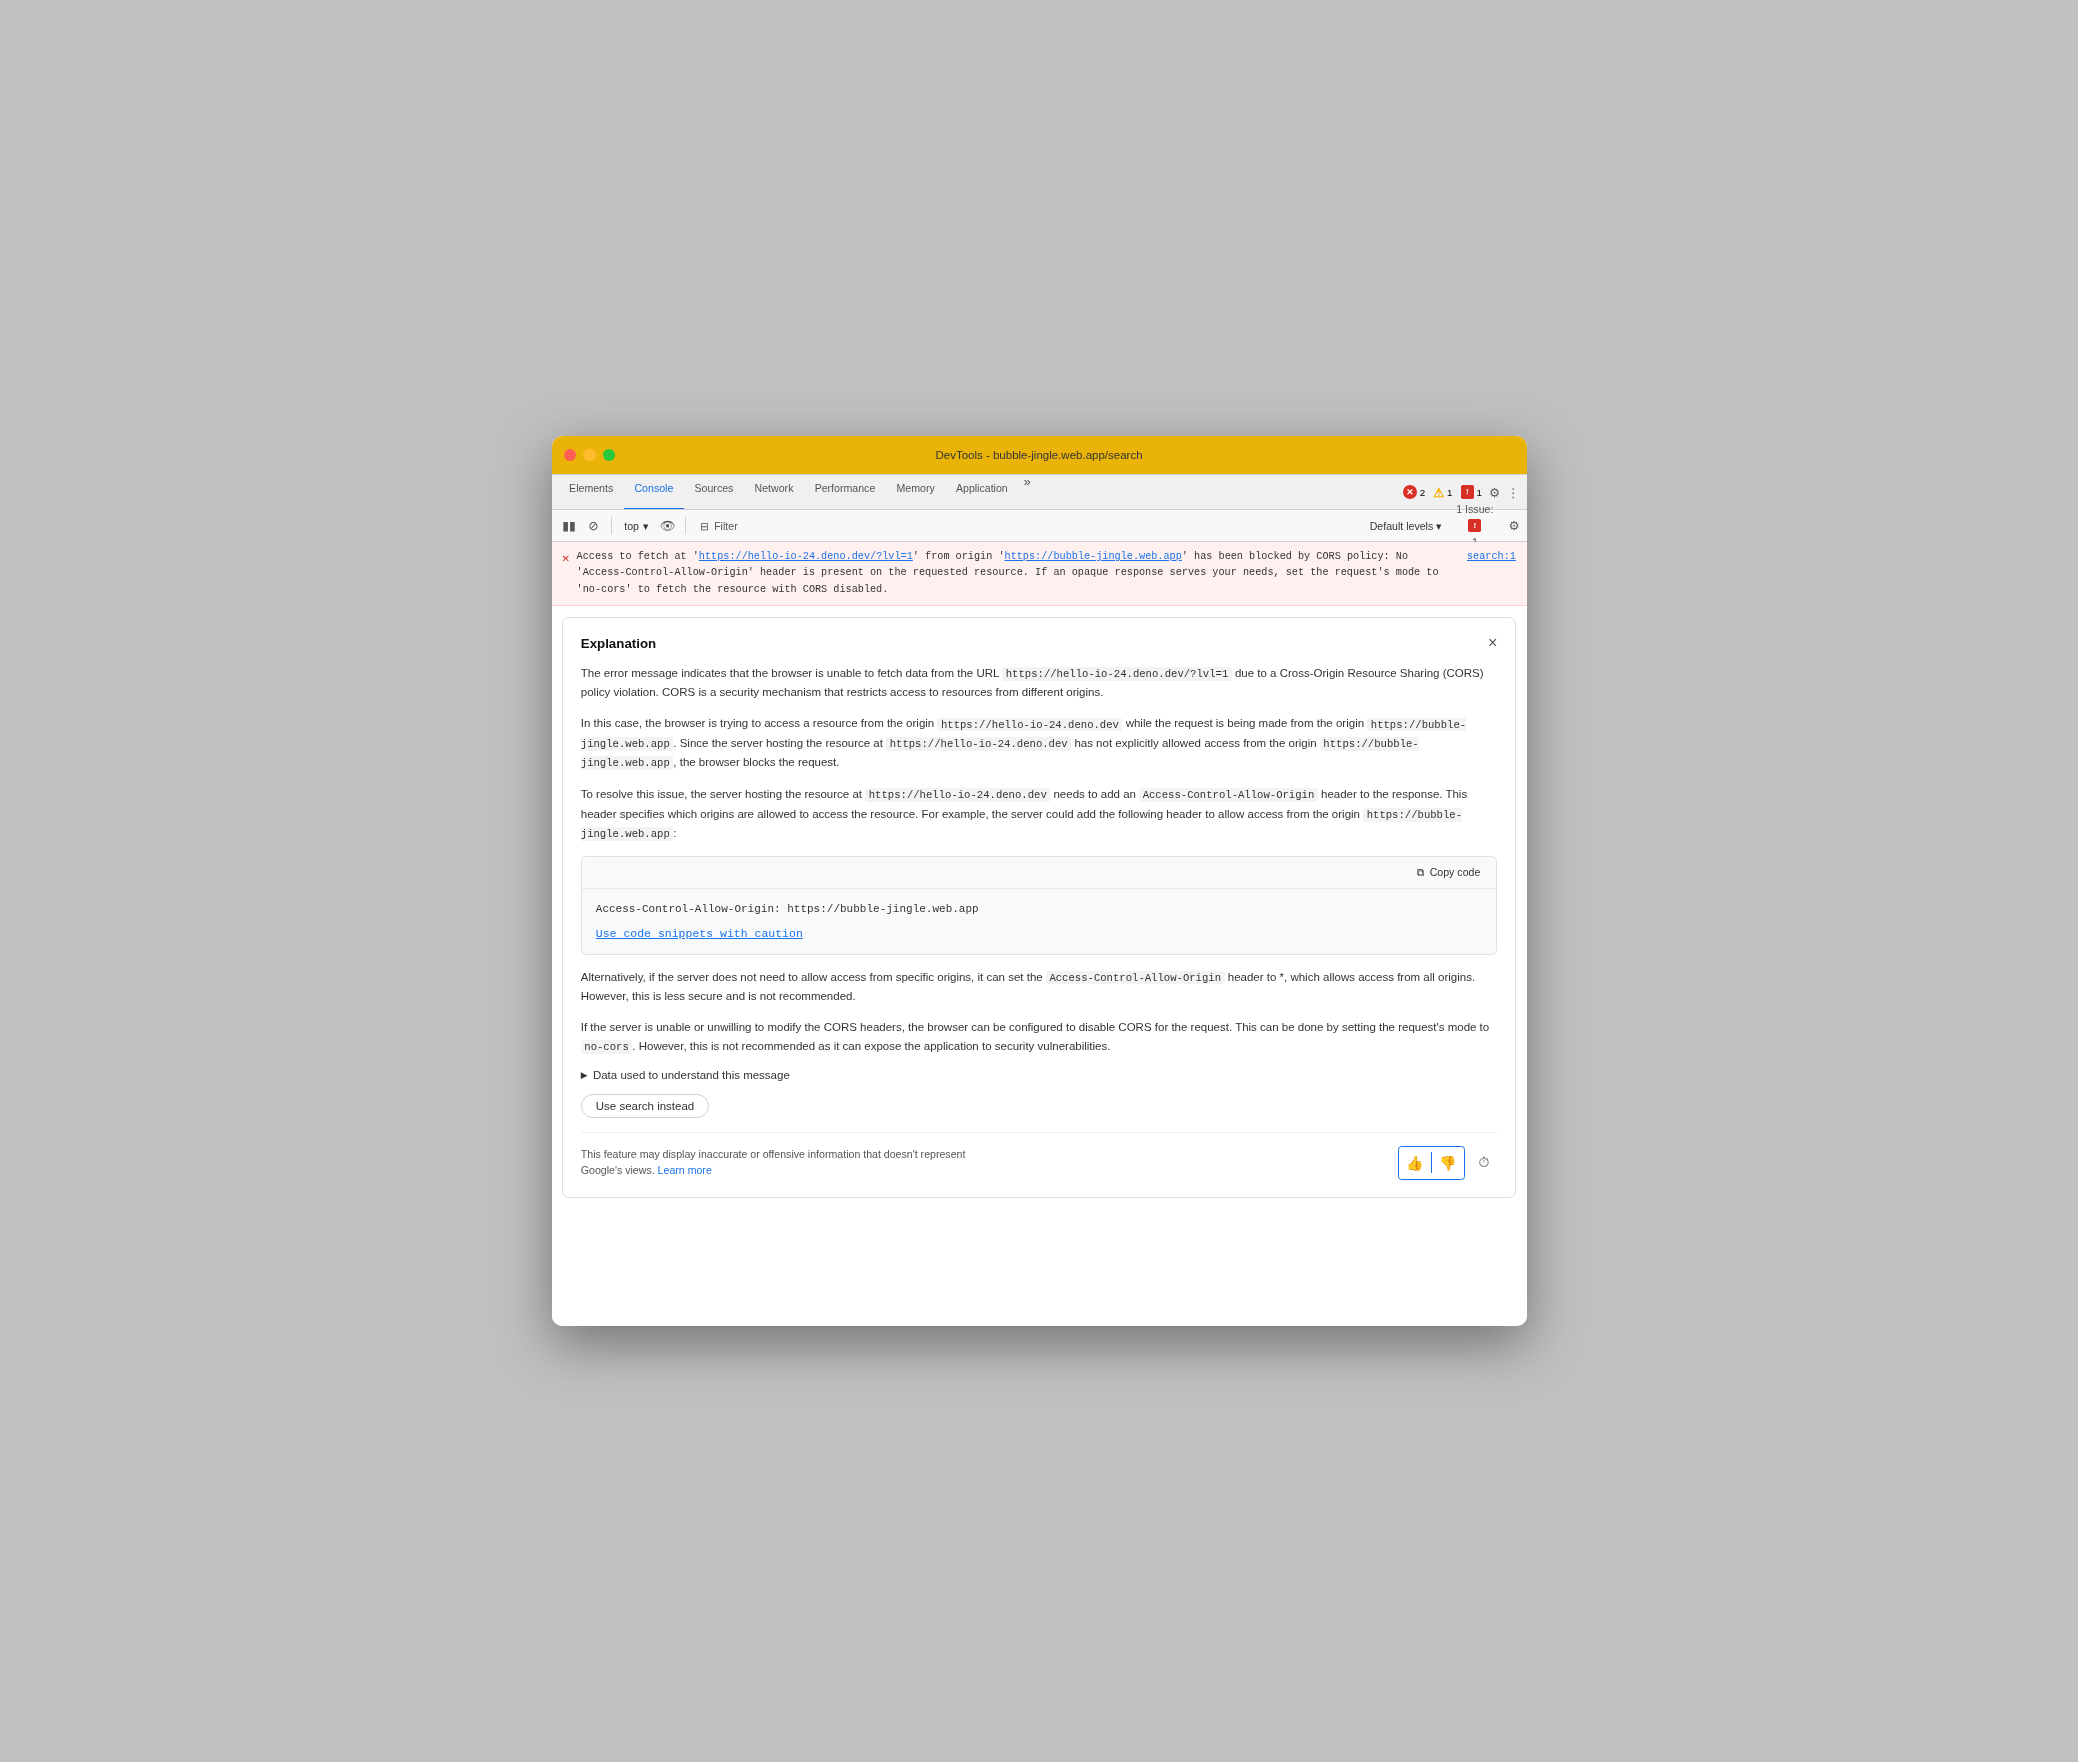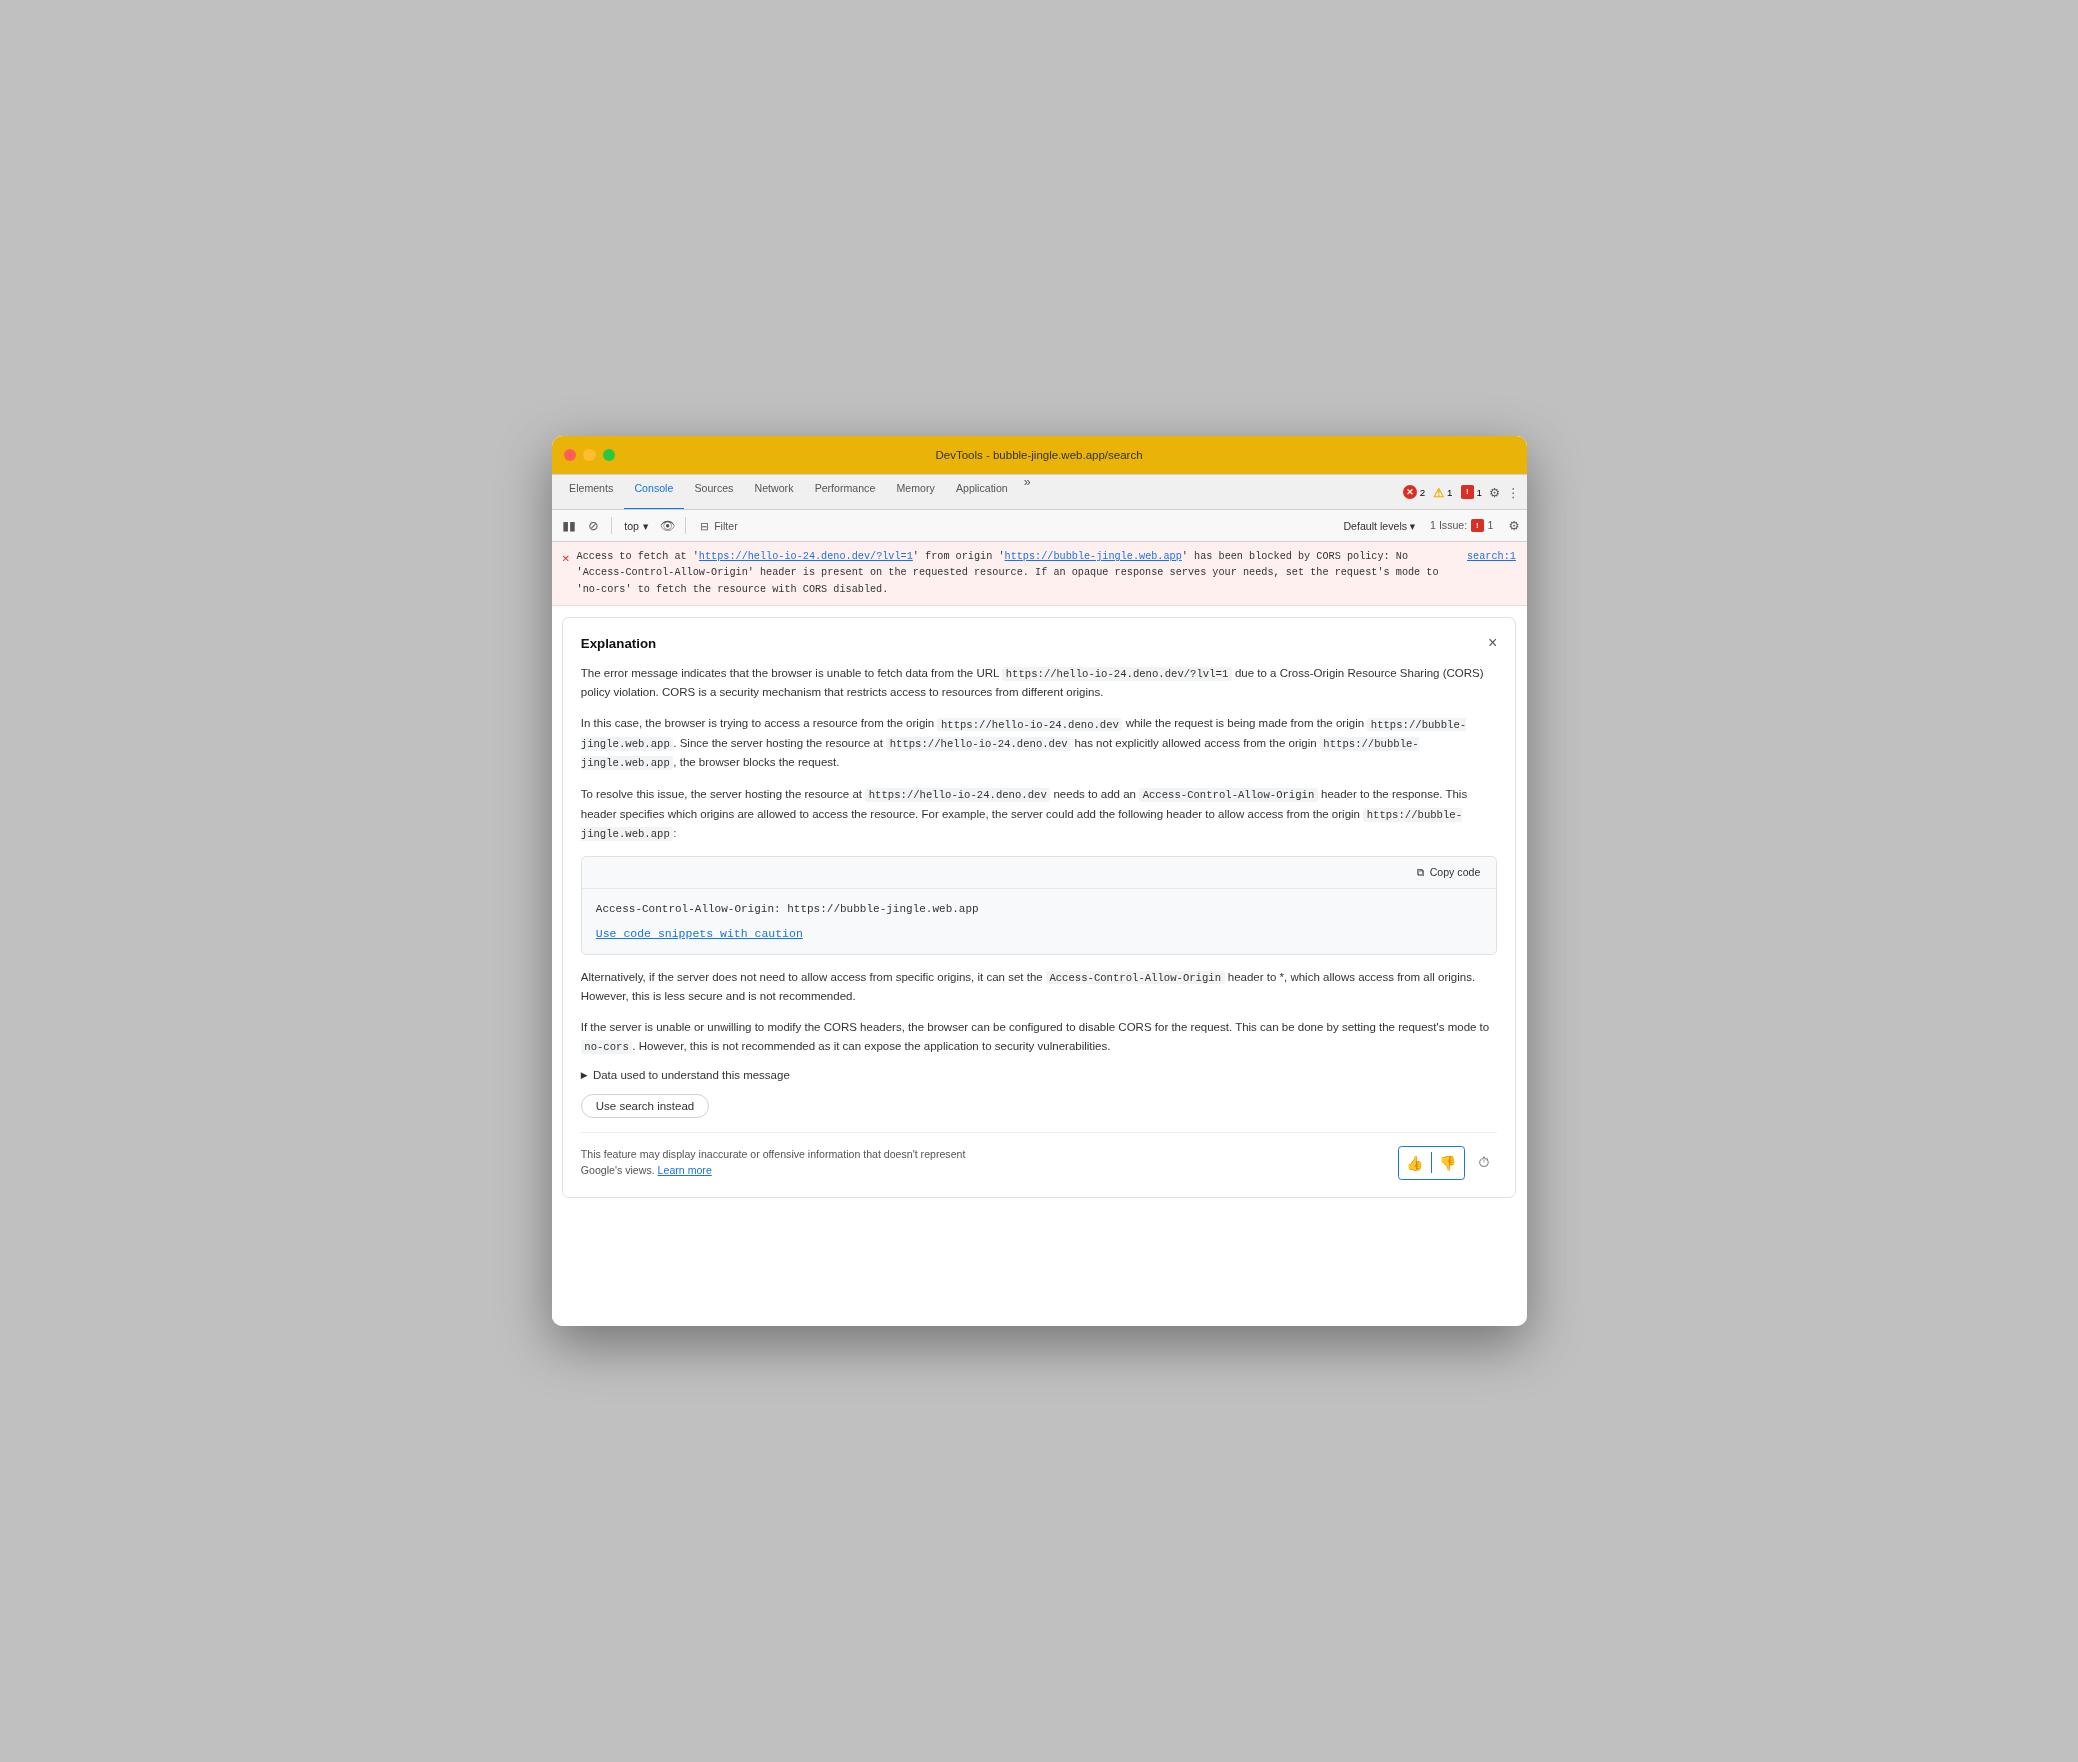--- a/index.html
+++ b/index.html
@@ -172,20 +172,21 @@
       display: flex;
       align-items: center;
       gap: 2.7px;
     }
     .issue-badge {
       display: flex;
       align-items: center;
       gap: 3.5px;
       font-size: 10.6px;
       color: #555;
+      flex-direction: column;
     }
     .error-row {
       background: #fff0f0;
       border-bottom: 0.9px solid #ffd0d0;
       padding: 7px 10.6px;
       font-size: 10.2px;
       font-family: 'Menlo', 'Monaco', 'Courier New', monospace;
       color: #333;
       line-height: 1.6;
       display: flex;
@@ -319,21 +320,20 @@
       border-top: 0.9px solid #efefef;
     }
     .disclaimer-text {
       font-size: 10.6px;
       color: #555;
       max-width: 426px;
       line-height: 1.5;
     }
     .disclaimer-link {
       color: #1a73e8;
-      text-decoration: underline;
       cursor: pointer;
     }
     .feedback-area {
       display: flex;
       align-items: center;
       gap: 5.3px;
     }
     .feedback-btn {
       width: 32px;
       height: 32px;

